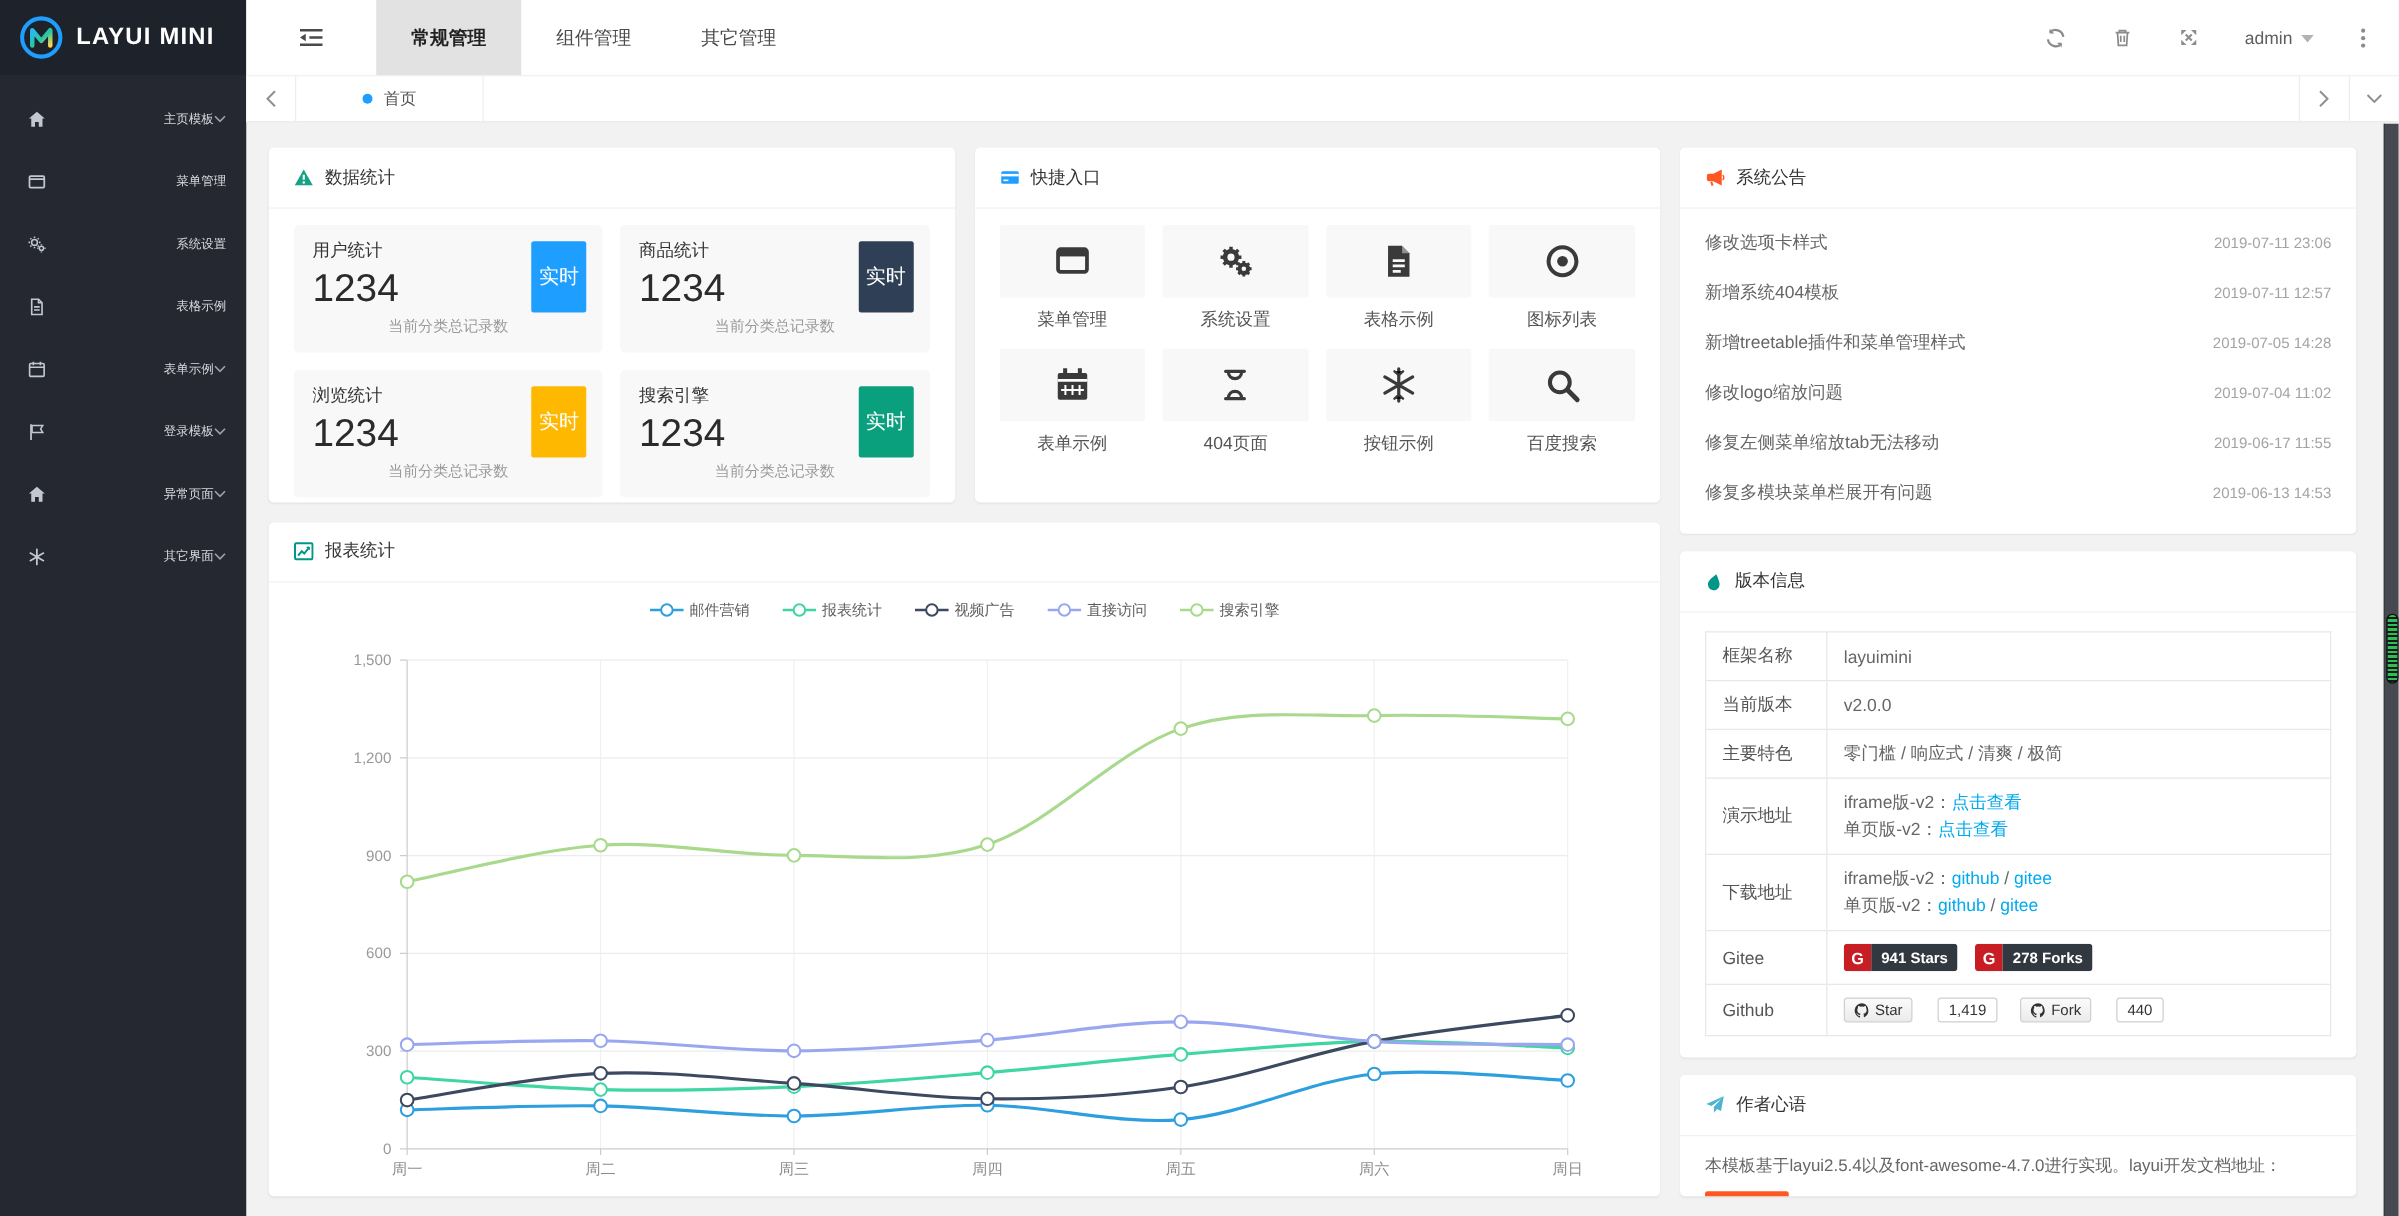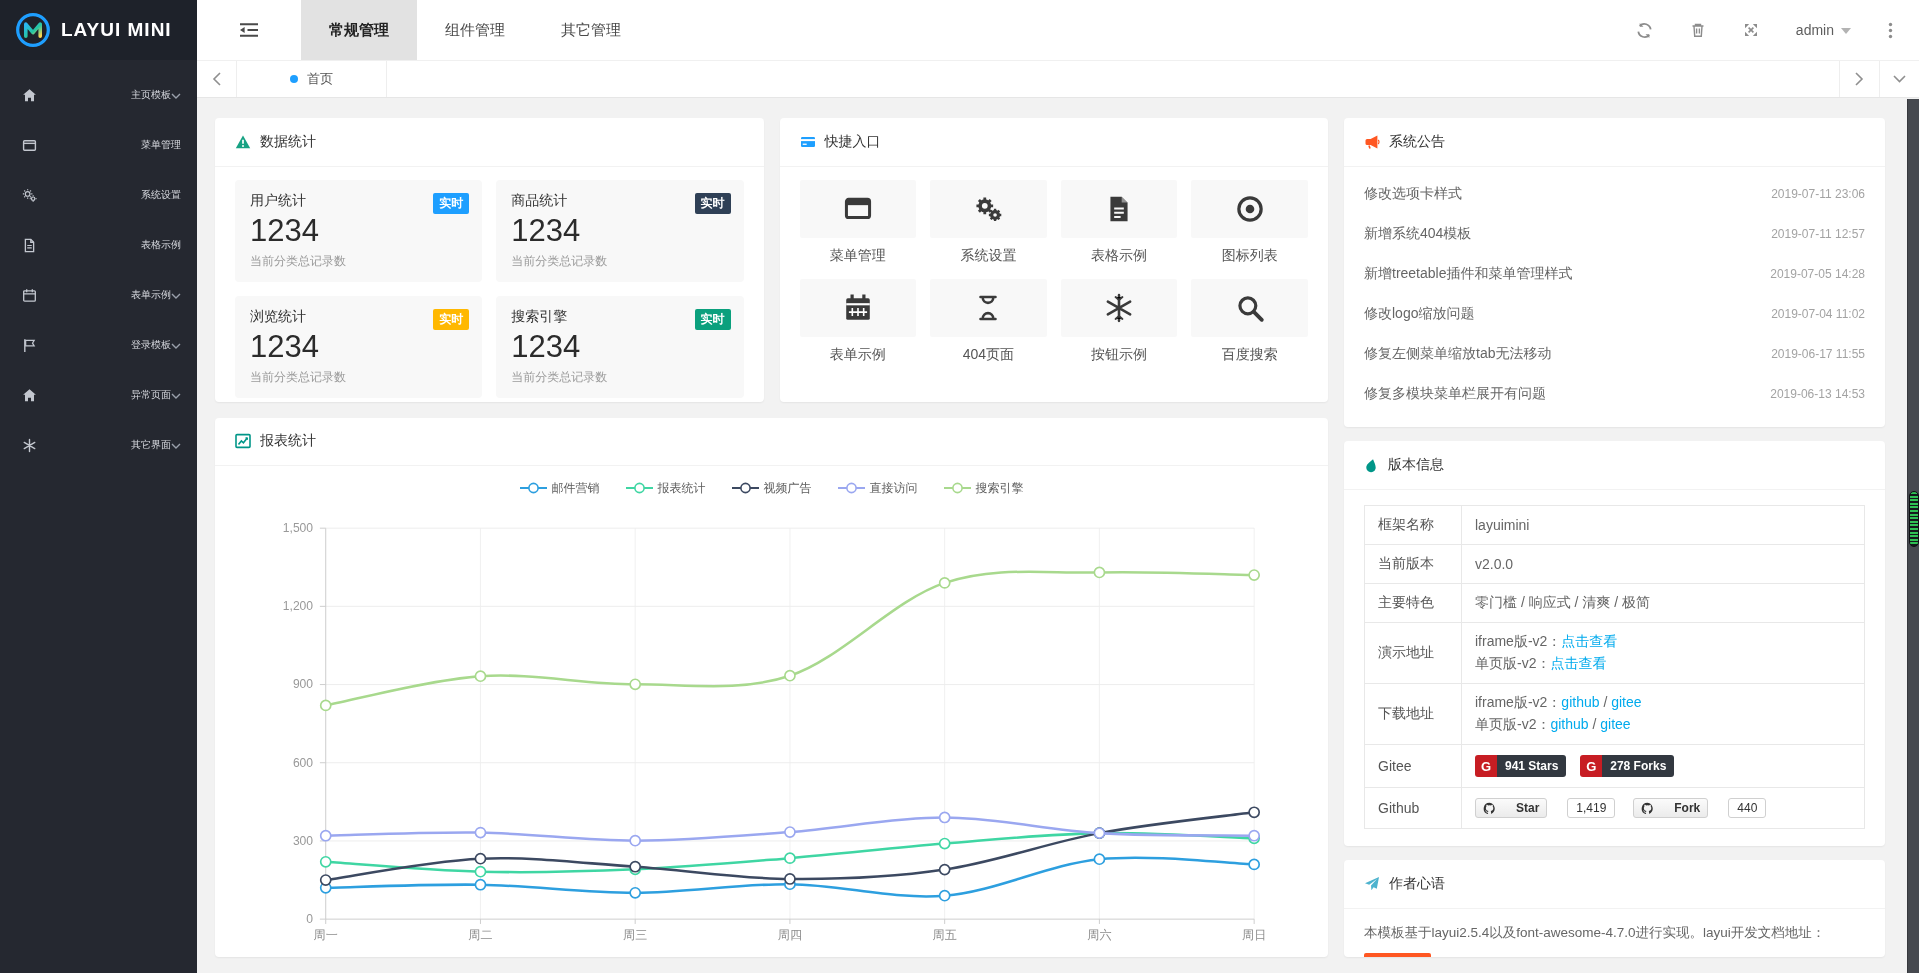--- a/index.html
+++ b/index.html
@@ -43,22 +43,22 @@
   .card-h { height:49px; display:flex; align-items:center; padding:0 20px; border-bottom:1px solid #f2f2f2; font-size:14px; color:#333; gap:9px; }
 
   .row1 { display:flex; gap:16px; height:284px; flex:none; }
   .row1 .card { flex:1; }
 
   
   .stats-grid { display:grid; grid-template-columns:1fr 1fr; gap:14px; padding:13px 20px 16px; }
   .stat { background:#f8f8f8; border-radius:4px; padding:12px 15px; position:relative; cursor:pointer; }
   .stat .sl { font-size:14px; color:#333; }
   .stat .sv { font-size:31px; color:#2b2b2b; line-height:1.2; margin-top:2px; }
-  .stat .sd { font-size:12px; color:#9a9a9a; margin-top:4px; }
-  .badge { position:absolute; top:13px; right:13px; color:#fff; font-size:12px; font-weight:bold; padding:2px 6px; border-radius:2px; }
+  .stat .sd { font-size:12px; color:#9a9a9a; margin-top:4px;text-align:center; }
+  .badge { position:absolute; top:13px; right:13px; color:#fff; font-size:16px; font-weight:normal; padding:18px 6px; border-radius:2px; }
   .bg-blue { background:#1E9FFF; } .bg-dark { background:#2F4056; }
   .bg-orange { background:#FFB800; } .bg-green { background:#0ba07d; }
 
   
   .quick-grid { display:grid; grid-template-columns:repeat(4,1fr); gap:14px; padding:13px 20px; }
   .q { text-align:center; cursor:pointer; }
   .q .qi { background:#f8f8f8; height:58px; display:flex; align-items:center; justify-content:center; border-radius:2px; color:#3a3a3a; }
   .q .ql { margin-top:9px; font-size:14px; color:#555; }
 
   
@@ -77,21 +77,21 @@
   .v-body { padding:15px 20px 17px; }
   .v-table { width:100%; border-collapse:collapse; font-size:14px; }
   .v-table td { border:1px solid #e8e8e8; padding:10px 13px; color:#666; }
   .v-table td.k { width:97px; color:#555; }
   .lnk { color:#01AAED; text-decoration:none; cursor:pointer; }
   .v-line + .v-line { margin-top:4px; }
   .gt { display:inline-flex; margin-right:10px; border-radius:3px; overflow:hidden; font-size:12px; font-weight:bold; cursor:pointer; vertical-align:middle; }
   .gt .gi { background:#c71d23; color:#fff; width:22px; display:flex; align-items:center; justify-content:center; font-size:13px; }
   .gt .gl { background:#323840; color:#fff; padding:4px 8px; }
   .gh { display:inline-flex; align-items:center; margin-right:14px; font-size:12px; cursor:pointer; vertical-align:middle; }
-  .gh .gb { display:inline-flex; align-items:center; gap:20px; border:1px solid #d0d0d0; background:linear-gradient(#fbfbfb,#ebebeb); padding:2px 7px; border-radius:3px; font-weight:bold; color:#333; }
+  .gh .gb { display:inline-flex; align-items:center; gap:4px; border:1px solid #d0d0d0; background:linear-gradient(#fbfbfb,#ebebeb); padding:2px 7px; border-radius:3px; font-weight:normal; color:#333; }
   .gh .gc { border:1px solid #d0d0d0; background:#fff; padding:2px 8px; border-radius:3px; margin-left:20px; color:#333; }
 
   
   .author-card { flex:1; overflow:hidden; }
   .a-body { padding:12px 20px; font-size:13.5px; color:#666; line-height:1.85; }
   .badge-doc { display:inline-block; background:#FF5722; color:#fff; font-size:12px; font-weight:bold; padding:3px 8px; border-radius:2px; margin:7px 0 4px; cursor:pointer; }
 
   
   .scrollbar { position:absolute; right:0; top:99px; bottom:0; width:12px; background:#46494f; border-left:1px solid #37393e; cursor:pointer; }
   .sb-thumb { position:absolute; top:392px; left:1px; width:10px; height:56px; border-radius:5px; border:1px solid #0d0f12;

